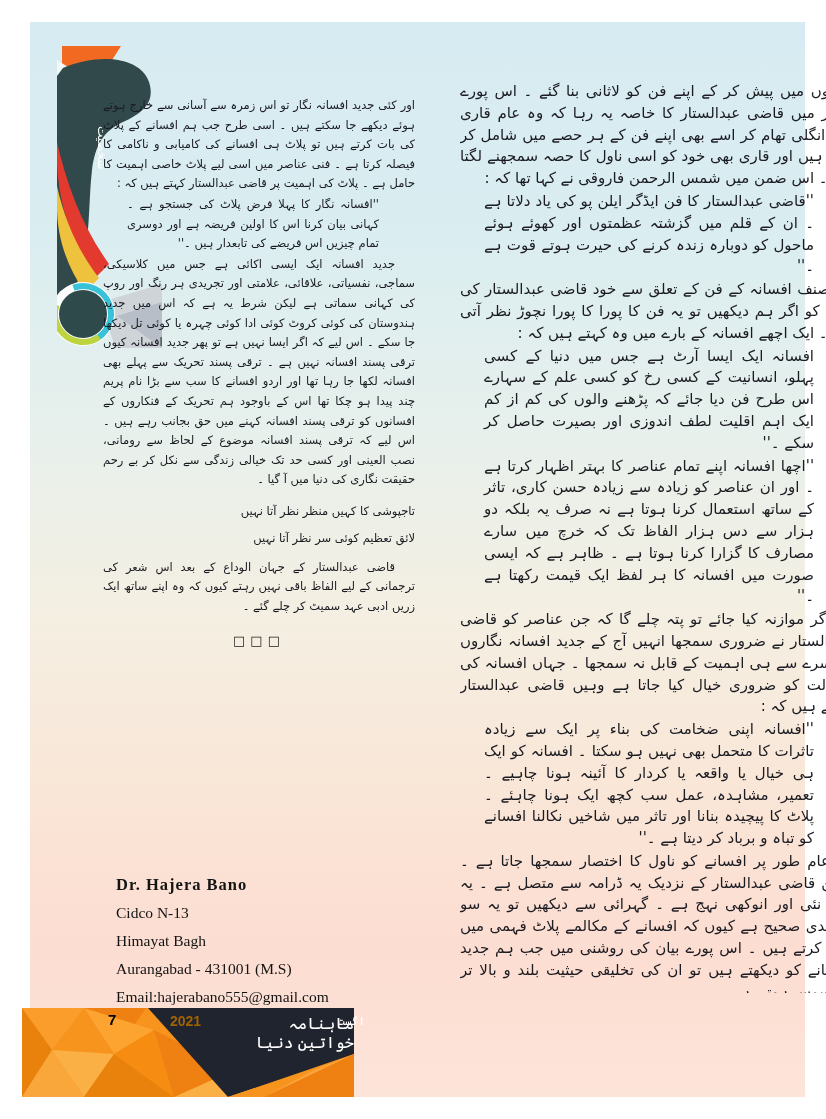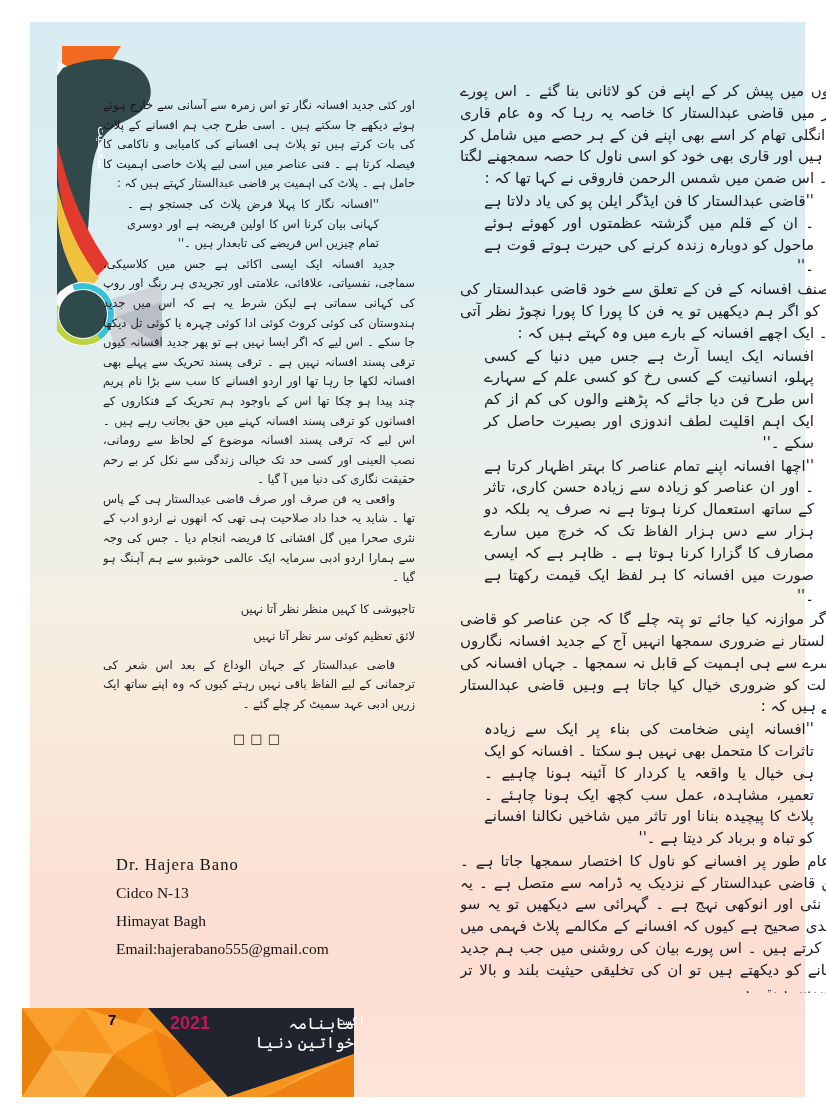--- a/index.html
+++ b/index.html
@@ -34,27 +34,27 @@
   .verse{ text-align:right;margin:8px 0 6px;line-height:27px;}
   .end-marker{
     text-align:center;direction:ltr;margin:14px 0 0;font-size:13px;
     letter-spacing:5px;color:#1a1a1a;font-family:"DejaVu Sans",sans-serif;
   }
   
   .author{
     position:absolute;left:116px;top:851px;direction:ltr;text-align:left;
     font-family:"Liberation Serif",serif;font-size:15.5px;line-height:28px;color:#141414;
   }
-  .author .name{font-weight:normal;font-size:16.5px;letter-spacing:1px;}
+  .author .name{font-weight:bold;font-size:16.5px;letter-spacing:1px;margin-top:20px;}
   
   .footer{position:absolute;left:22px;top:1008px;width:332px;height:89px;}
   .footer svg{position:absolute;left:0;top:0;}
   .f-text{position:absolute;font-family:"Liberation Sans",sans-serif;}
   .f-page{left:86px;top:3px;color:#000000;font-weight:bold;font-size:15px;}
-  .f-year{left:148px;top:5px;color:#be185d;font-weight:bold;font-size:18px;}
+  .f-year{left:148px;top:5px;color:#a16207;font-weight:bold;font-size:14px;}
   .f-mag{left:222px;top:6px;color:#ffffff;font-size:16px;direction:rtl;}
   .f-month{left:316px;top:6px;color:#ffffff;font-size:11.5px;direction:rtl;}
 </style>
 </head>
 <body>
 
 <div class="page-bg"></div>
 
 <div class="graphic">
   <svg width="105" height="302" viewBox="0 0 105 302">
@@ -81,33 +81,33 @@
   <p class="quote">''اچھا افسانہ اپنے تمام عناصر کا بہتر اظہار کرتا ہے ۔ اور ان عناصر کو زیادہ سے زیادہ حسن کاری، تاثر کے ساتھ استعمال کرنا ہوتا ہے نہ صرف یہ بلکہ دو ہزار سے دس ہزار الفاظ تک کہ خرچ میں سارے مصارف کا گزارا کرنا ہوتا ہے ۔ ظاہر ہے کہ ایسی صورت میں افسانہ کا ہر لفظ ایک قیمت رکھتا ہے ۔''</p>
   <p class="para indent">اگر موازنہ کیا جائے تو پتہ چلے گا کہ جن عناصر کو قاضی عبدالستار نے ضروری سمجھا انہیں آج کے جدید افسانہ نگاروں نے سرے سے ہی اہمیت کے قابل نہ سمجھا ۔ جہاں افسانہ کی طوالت کو ضروری خیال کیا جاتا ہے وہیں قاضی عبدالستار کہتے ہیں کہ :</p>
   <p class="quote">''افسانہ اپنی ضخامت کی بناء پر ایک سے زیادہ تاثرات کا متحمل بھی نہیں ہو سکتا ۔ افسانہ کو ایک ہی خیال یا واقعہ یا کردار کا آئینہ ہونا چاہیے ۔ تعمیر، مشاہدہ، عمل سب کچھ ایک ہونا چاہئے ۔ پلاٹ کا پیچیدہ بنانا اور تاثر میں شاخیں نکالنا افسانے کو تباہ و برباد کر دیتا ہے ۔''</p>
   <p class="para indent">عام طور پر افسانے کو ناول کا اختصار سمجھا جاتا ہے ۔ لیکن قاضی عبدالستار کے نزدیک یہ ڈرامہ سے متصل ہے ۔ یہ ایک نئی اور انوکھی نہج ہے ۔ گہرائی سے دیکھیں تو یہ سو فیصدی صحیح ہے کیوں کہ افسانے کے مکالمے پلاٹ فہمی میں مدد کرتے ہیں ۔ اس پورے بیان کی روشنی میں جب ہم جدید افسانے کو دیکھتے ہیں تو ان کی تخلیقی حیثیت بلند و بالا تر محسوس ہوتی ہے</p>
 </div>
 
 <div class="col col-left">
   <p class="para">اور کئی جدید افسانہ نگار تو اس زمرہ سے آسانی سے خارج ہوتے ہوئے دیکھے جا سکتے ہیں ۔ اسی طرح جب ہم افسانے کے پلاٹ کی بات کرتے ہیں تو پلاٹ ہی افسانے کی کامیابی و ناکامی کا فیصلہ کرتا ہے ۔ فنی عناصر میں اسی لیے پلاٹ خاصی اہمیت کا حامل ہے ۔ پلاٹ کی اہمیت پر قاضی عبدالستار کہتے ہیں کہ :</p>
   <p class="quote">''افسانہ نگار کا پہلا فرض پلاٹ کی جستجو ہے ۔ کہانی بیان کرنا اس کا اولین فریضہ ہے اور دوسری تمام چیزیں اس فریضے کی تابعدار ہیں ۔''</p>
   <p class="para indent">جدید افسانہ ایک ایسی اکائی ہے جس میں کلاسیکی، سماجی، نفسیاتی، علاقائی، علامتی اور تجریدی ہر رنگ اور روپ کی کہانی سماتی ہے لیکن شرط یہ ہے کہ اس میں جدید ہندوستان کی کوئی کروٹ کوئی ادا کوئی چہرہ یا کوئی تل دیکھا جا سکے ۔ اس لیے کہ اگر ایسا نہیں ہے تو پھر جدید افسانہ کیوں ترقی پسند افسانہ نہیں ہے ۔ ترقی پسند تحریک سے پہلے بھی افسانہ لکھا جا رہا تھا اور اردو افسانے کا سب سے بڑا نام پریم چند پیدا ہو چکا تھا اس کے باوجود ہم تحریک کے فنکاروں کے افسانوں کو ترقی پسند افسانہ کہنے میں حق بجانب رہے ہیں ۔ اس لیے کہ ترقی پسند افسانہ موضوع کے لحاظ سے رومانی، نصب العینی اور کسی حد تک خیالی زندگی سے نکل کر بے رحم حقیقت نگاری کی دنیا میں آ گیا ۔</p>
-  <p class="para indent">واقعی یہ فن صرف اور صرف قاضی عبدالستار ہی کے پاس تھا ۔ شاید یہ خدا داد صلاحیت ہی تھی کہ انھوں نے اردو ادب کے نثری صحرا میں گل افشانی کا فریضہ انجام دیا ۔ جس کی وجہ سے ہمارا اردو ادبی سرمایہ ایک عالمی خوشبو سے ہم آہنگ ہو گیا ۔</p>
   <div class="verse">
     <div>تاجپوشی کا کہیں منظر نظر آتا نہیں</div>
     <div>لائق تعظیم کوئی سر نظر آتا نہیں</div>
   </div>
   <p class="para indent">قاضی عبدالستار کے جہان الوداع کے بعد اس شعر کی ترجمانی کے لیے الفاظ باقی نہیں رہتے کیوں کہ وہ اپنے ساتھ ایک زریں ادبی عہد سمیٹ کر چلے گئے ۔</p>
   <div class="end-marker">□□□</div>
 </div>
 
 <div class="author">
   <div class="name">Dr. Hajera Bano</div>
   <div>Cidco N-13</div>
   <div>Himayat Bagh</div>
+  <div>Aurangabad - 431001 (M.S)</div>
   <div>Email:hajerabano555@gmail.com</div>
 </div>
 
 <div class="footer">
   <svg width="332" height="89" viewBox="0 0 332 89">
     <rect x="0" y="0" width="332" height="89" fill="#f7941e"></rect>
     <polygon points="0,0 62,0 30,42" fill="#fa9d2b"></polygon>
     <polygon points="0,0 30,42 0,89" fill="#e8820c"></polygon>
     <polygon points="30,42 62,89 0,89" fill="#f9a63a"></polygon>
     <polygon points="62,0 124,0 92,46" fill="#ef8012"></polygon>

